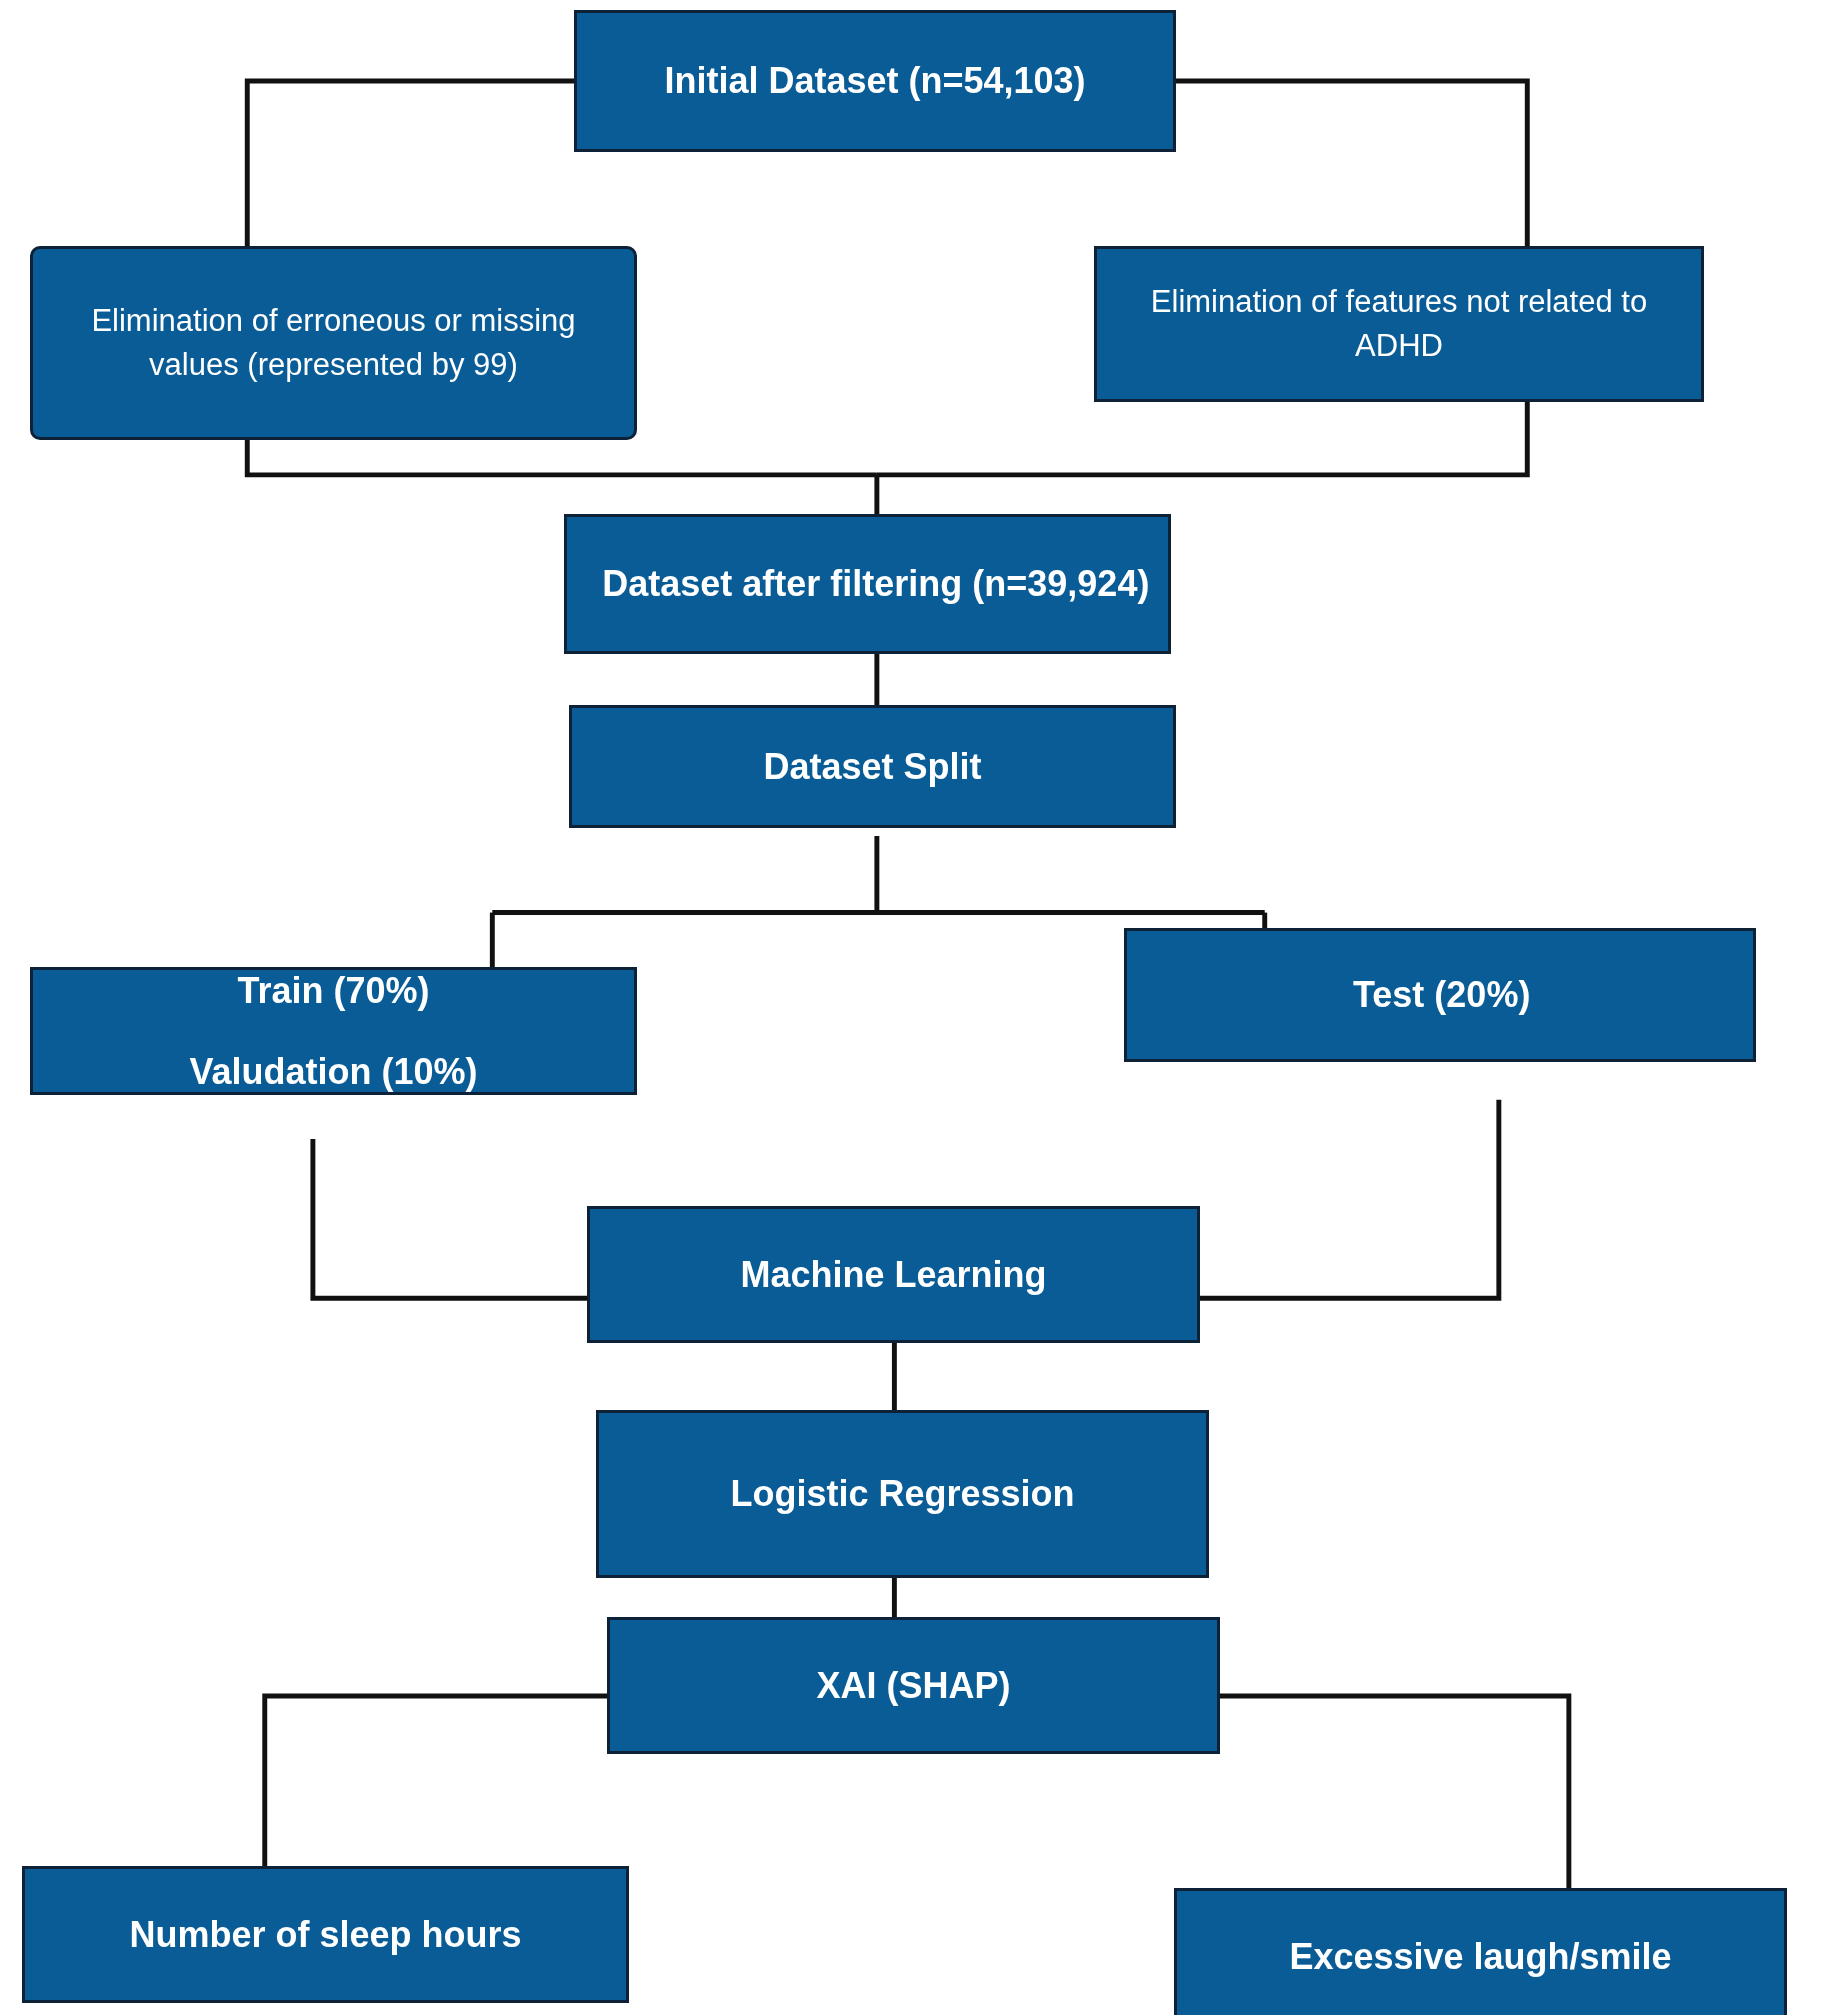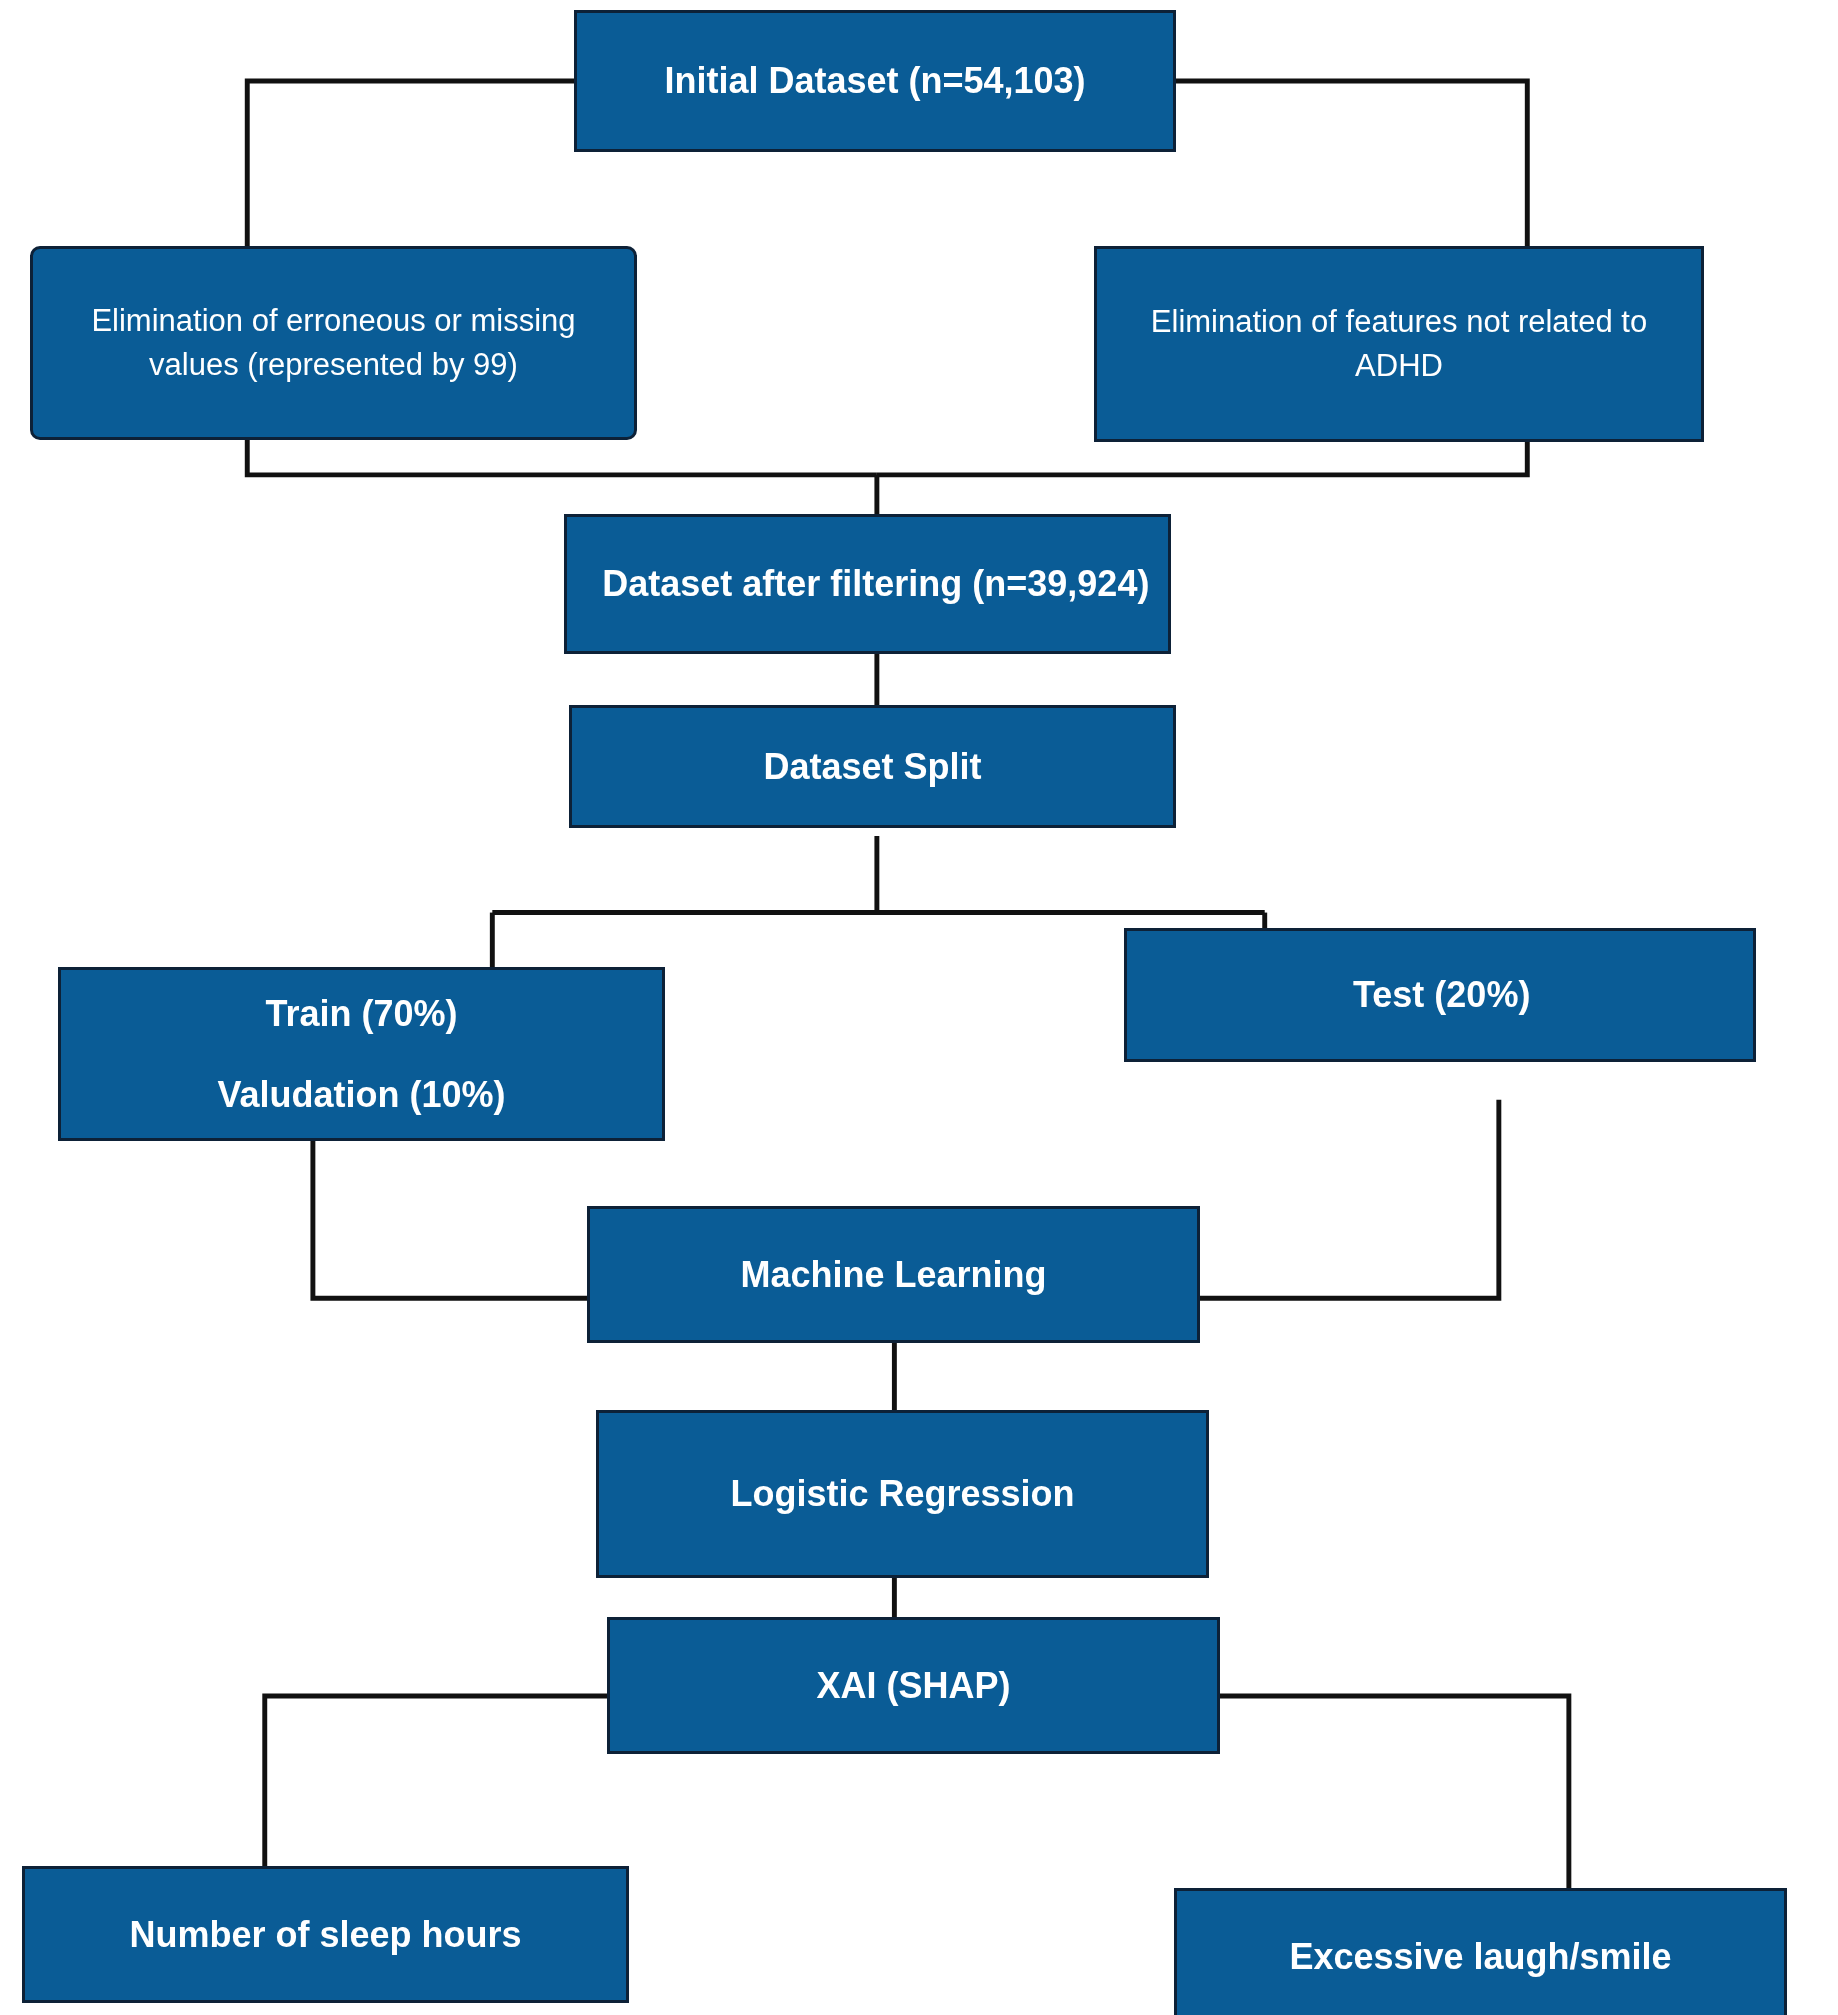--- a/index.html
+++ b/index.html
@@ -91,33 +91,33 @@
   </svg>
 
   <div class="node fs-lg" style="left:574px; top:9.8px; width:602px; height:142px;">
     <span class="line t-bold">Initial Dataset (n=54,103)</span>
   </div>
 
   <div class="node fs-md" style="left:30px; top:246px; width:607px; height:194px;border-radius:10px;">
     <span class="line">Elimination of erroneous or missing values (represented by 99)</span>
   </div>
 
-  <div class="node fs-md" style="left:1094px; top:246px; width:610px; height:196px;">
+  <div class="node fs-md" style="left:1094px; top:246px; width:610px; height:156px;">
     <span class="line">Elimination of features not related to ADHD</span>
   </div>
 
   <div class="node fs-lg" style="left:564px; top:514px; width:607px; height:140px;text-align:right;">
     <span class="line t-bold">Dataset after filtering (n=39,924)</span>
   </div>
 
   <div class="node fs-lg" style="left:569px; top:705px; width:607px; height:123px;">
     <span class="line t-bold">Dataset Split</span>
   </div>
 
-  <div class="node fs-lg gap-lines" style="left:30px; top:967px; width:607px; height:174px;margin-left:28px;">
+  <div class="node fs-lg gap-lines" style="left:30px; top:967px; width:607px; height:128px;">
     <span class="line t-bold">Train (70%)</span>
     <span class="line t-bold">Valudation (10%)</span>
   </div>
 
   <div class="node fs-lg" style="left:1124px; top:928px; width:632px; height:134px;padding-left:22px;">
     <span class="line t-bold">Test (20%)</span>
   </div>
 
   <div class="node fs-lg" style="left:587px; top:1206px; width:613px; height:137px;">
     <span class="line t-bold">Machine Learning</span>

